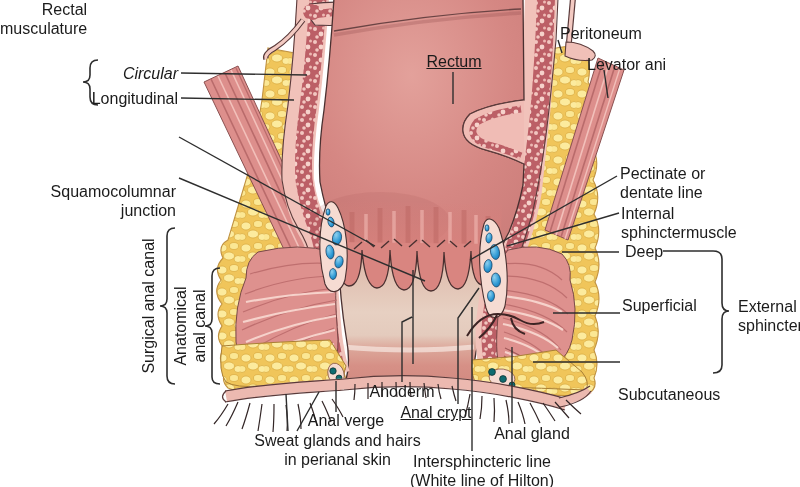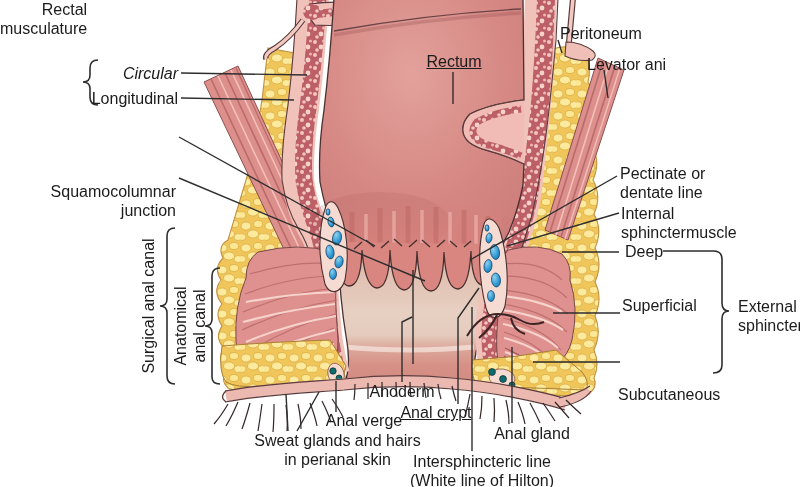--- a/index.html
+++ b/index.html
@@ -365,21 +365,21 @@
   <span>Subcutaneous</span>
 </div>
 <div class="lbl" style="left:738px;top:297px;width:62px;">
   <span>External</span>
   <span>sphincter</span>
 </div>
 <div class="lbl c" style="left:195px;top:431px;width:285px;">
   <span>Sweat glands and hairs</span>
   <span>in perianal skin</span>
 </div>
-<div class="lbl c" style="left:320px;top:411px;width:88px;">
+<div class="lbl c" style="left:302px;top:411px;width:88px;">
   <span>Anal verge</span>
 </div>
 <div class="lbl c" style="left:358px;top:382px;width:88px;">
   <span>Anoderm</span>
 </div>
 <div class="lbl c" style="left:395px;top:403px;width:82px;text-decoration:underline;">
   <span>Anal crypt</span>
 </div>
 <div class="lbl c" style="left:486px;top:424px;width:92px;">
   <span>Anal gland</span>

